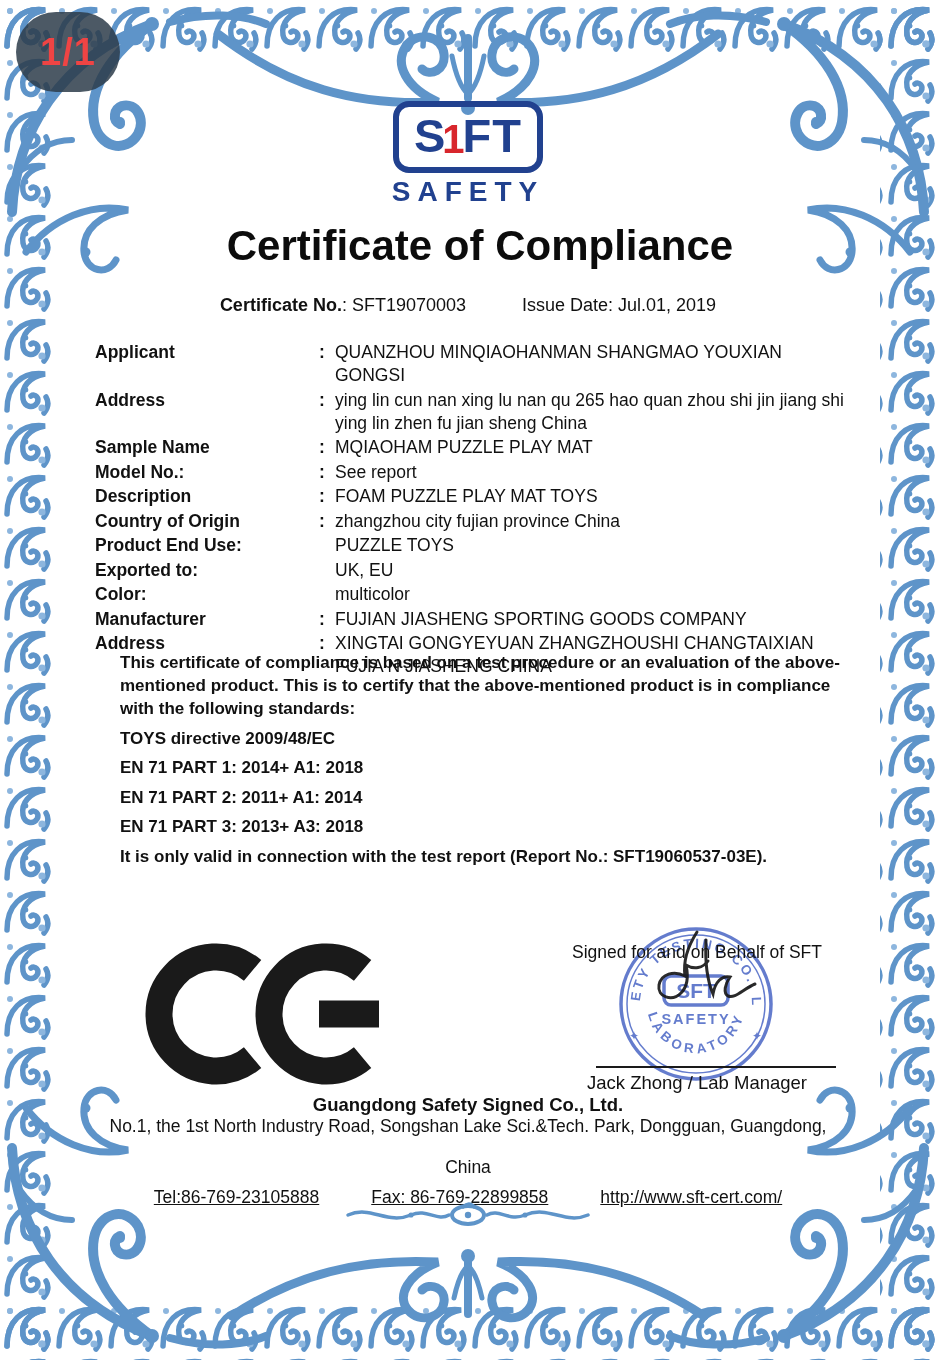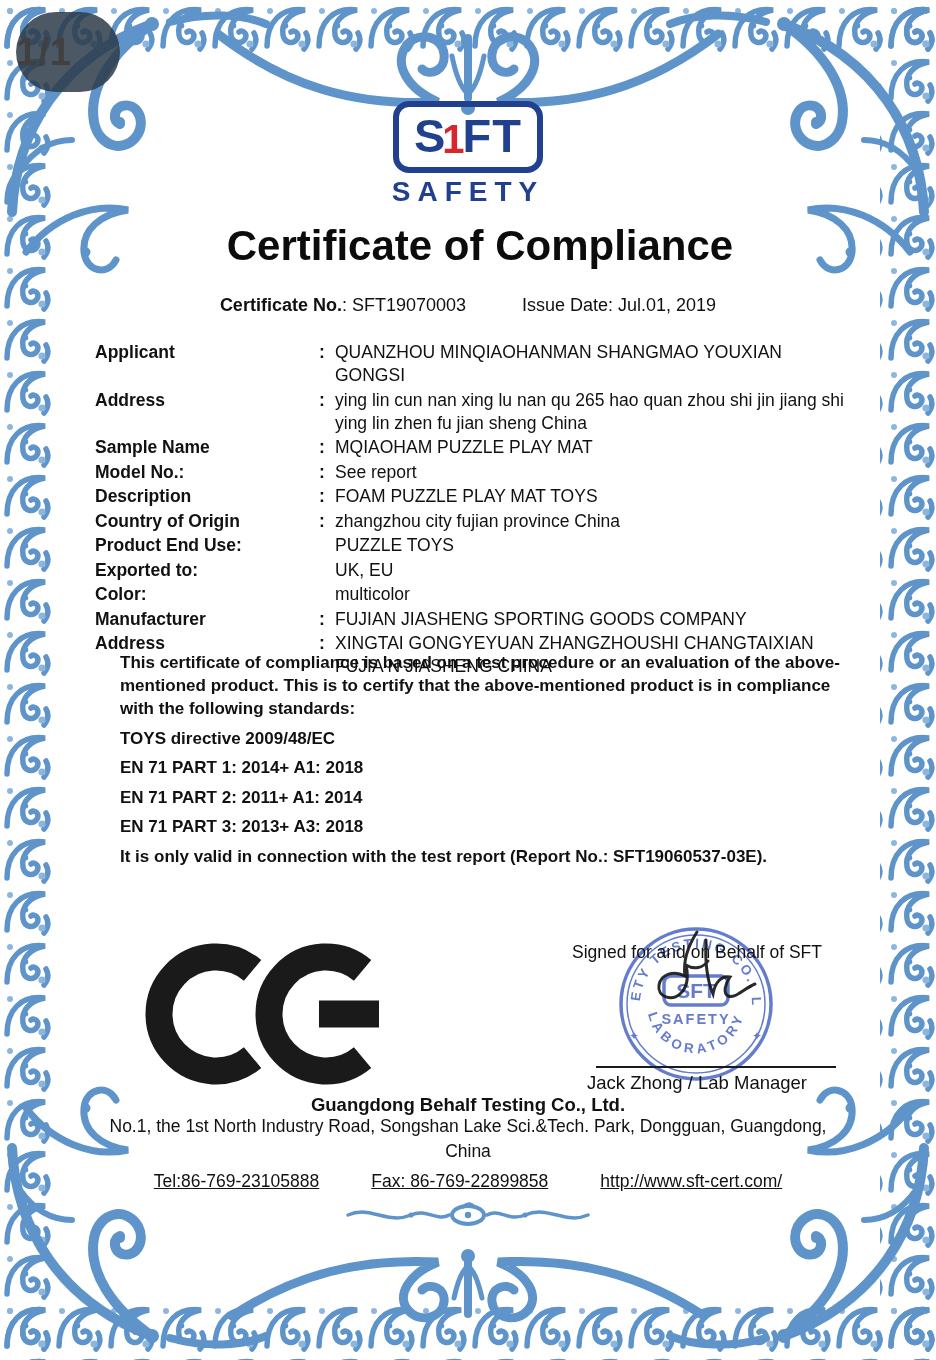--- a/index.html
+++ b/index.html
@@ -9,22 +9,22 @@
     position:relative; width:936px; height:1360px; margin:0 auto;
     background:#ffffff; overflow:hidden; color:#111;
   }
   .border-art { position:absolute; inset:0; z-index:1; pointer-events:none; }
   .content { position:absolute; inset:0; z-index:2; }
 
   
   .badge {
     position:absolute; left:16px; top:12px; width:104px; height:80px; z-index:3;
     background:rgba(45,60,74,0.85); border-radius:40px;
-    display:flex; align-items:center; 
-    color:#404040; font-size:38px; font-weight:bold; letter-spacing:1px;
+    display:flex; align-items:center; justify-content:center;
+    color:#ef4444; font-size:38px; font-weight:bold; letter-spacing:1px;
   }
 
   
   .logo-wrap { position:absolute; top:101px; left:0; width:100%; text-align:center; }
   .logo-box {
     display:inline-flex; align-items:center; justify-content:center;
     border:6px solid #21418f; border-radius:16px;
     padding:1px 14px 4px 14px; min-width:150px; height:72px;
   }
   .logo-box .lt { font-weight:800; font-size:47px; color:#21418f; letter-spacing:1px; line-height:1; }
@@ -57,21 +57,21 @@
   .signed-for { position:absolute; top:6px; left:0; width:100%; text-align:center;
                 font-size:17.5px; z-index:2; }
   .stamp-svg { position:absolute; top:-18px; left:62px; z-index:1; }
   .sig-line { position:absolute; top:130px; left:58px; width:240px; border-bottom:2px solid #1a1a1a; z-index:3; }
   .signer { position:absolute; top:136px; left:0; width:100%; text-align:center; font-size:18.5px; z-index:3; }
 
   
   .footer { position:absolute; top:1094px; left:0; width:100%; text-align:center; }
   .footer .company { font-size:18.5px; font-weight:bold; }
   .footer .addr1 { font-size:17.5px; }
-  .footer .addr2 { margin-top:4px; font-size:17.5px; }
+  .footer .addr2 { margin-top:20px; font-size:17.5px; }
   .contact-row { margin-top:9px; display:flex; justify-content:center; gap:52px; font-size:17.5px;text-decoration:underline; }
 
   .divider-svg { position:absolute; top:1200px; left:50%; transform:translateX(-50%); }
 </style>
 </head>
 <body>
 
 <div class="page">
 
   <svg class="border-art" width="936" height="1360" viewBox="0 0 936 1360" xmlns="http://www.w3.org/2000/svg">
@@ -262,21 +262,21 @@
           <path d="M97,14 C88,28 83,44 85,58 C74,52 61,56 59,67 C57,79 72,84 81,75 C88,68 88,56 86,47 C94,52 103,50 108,43"></path>
           <path d="M106,22 C105,42 107,62 113,76 C115,64 122,57 130,59 C125,66 123,75 128,78 C135,81 143,71 155,66"></path>
         </g>
       </svg>
 
       <div class="sig-line"></div>
       <div class="signer">Jack Zhong / Lab Manager</div>
     </div>
 
     <div class="footer">
-      <div class="company">Guangdong Behalf Testing Co., Ltd.</div>
+      <div class="company">Guangdong Safety Signed Co., Ltd.</div>
       <div class="addr1">No.1, the 1st North Industry Road, Songshan Lake Sci.&amp;Tech. Park, Dongguan, Guangdong,</div>
       <div class="addr2">China</div>
       <div class="contact-row">
         <span>Tel:86-769-23105888</span>
         <span>Fax: 86-769-22899858</span>
         <span>http://www.sft-cert.com/</span>
       </div>
     </div>
 
     <svg class="divider-svg" width="250" height="30" viewBox="0 0 250 30" xmlns="http://www.w3.org/2000/svg">

